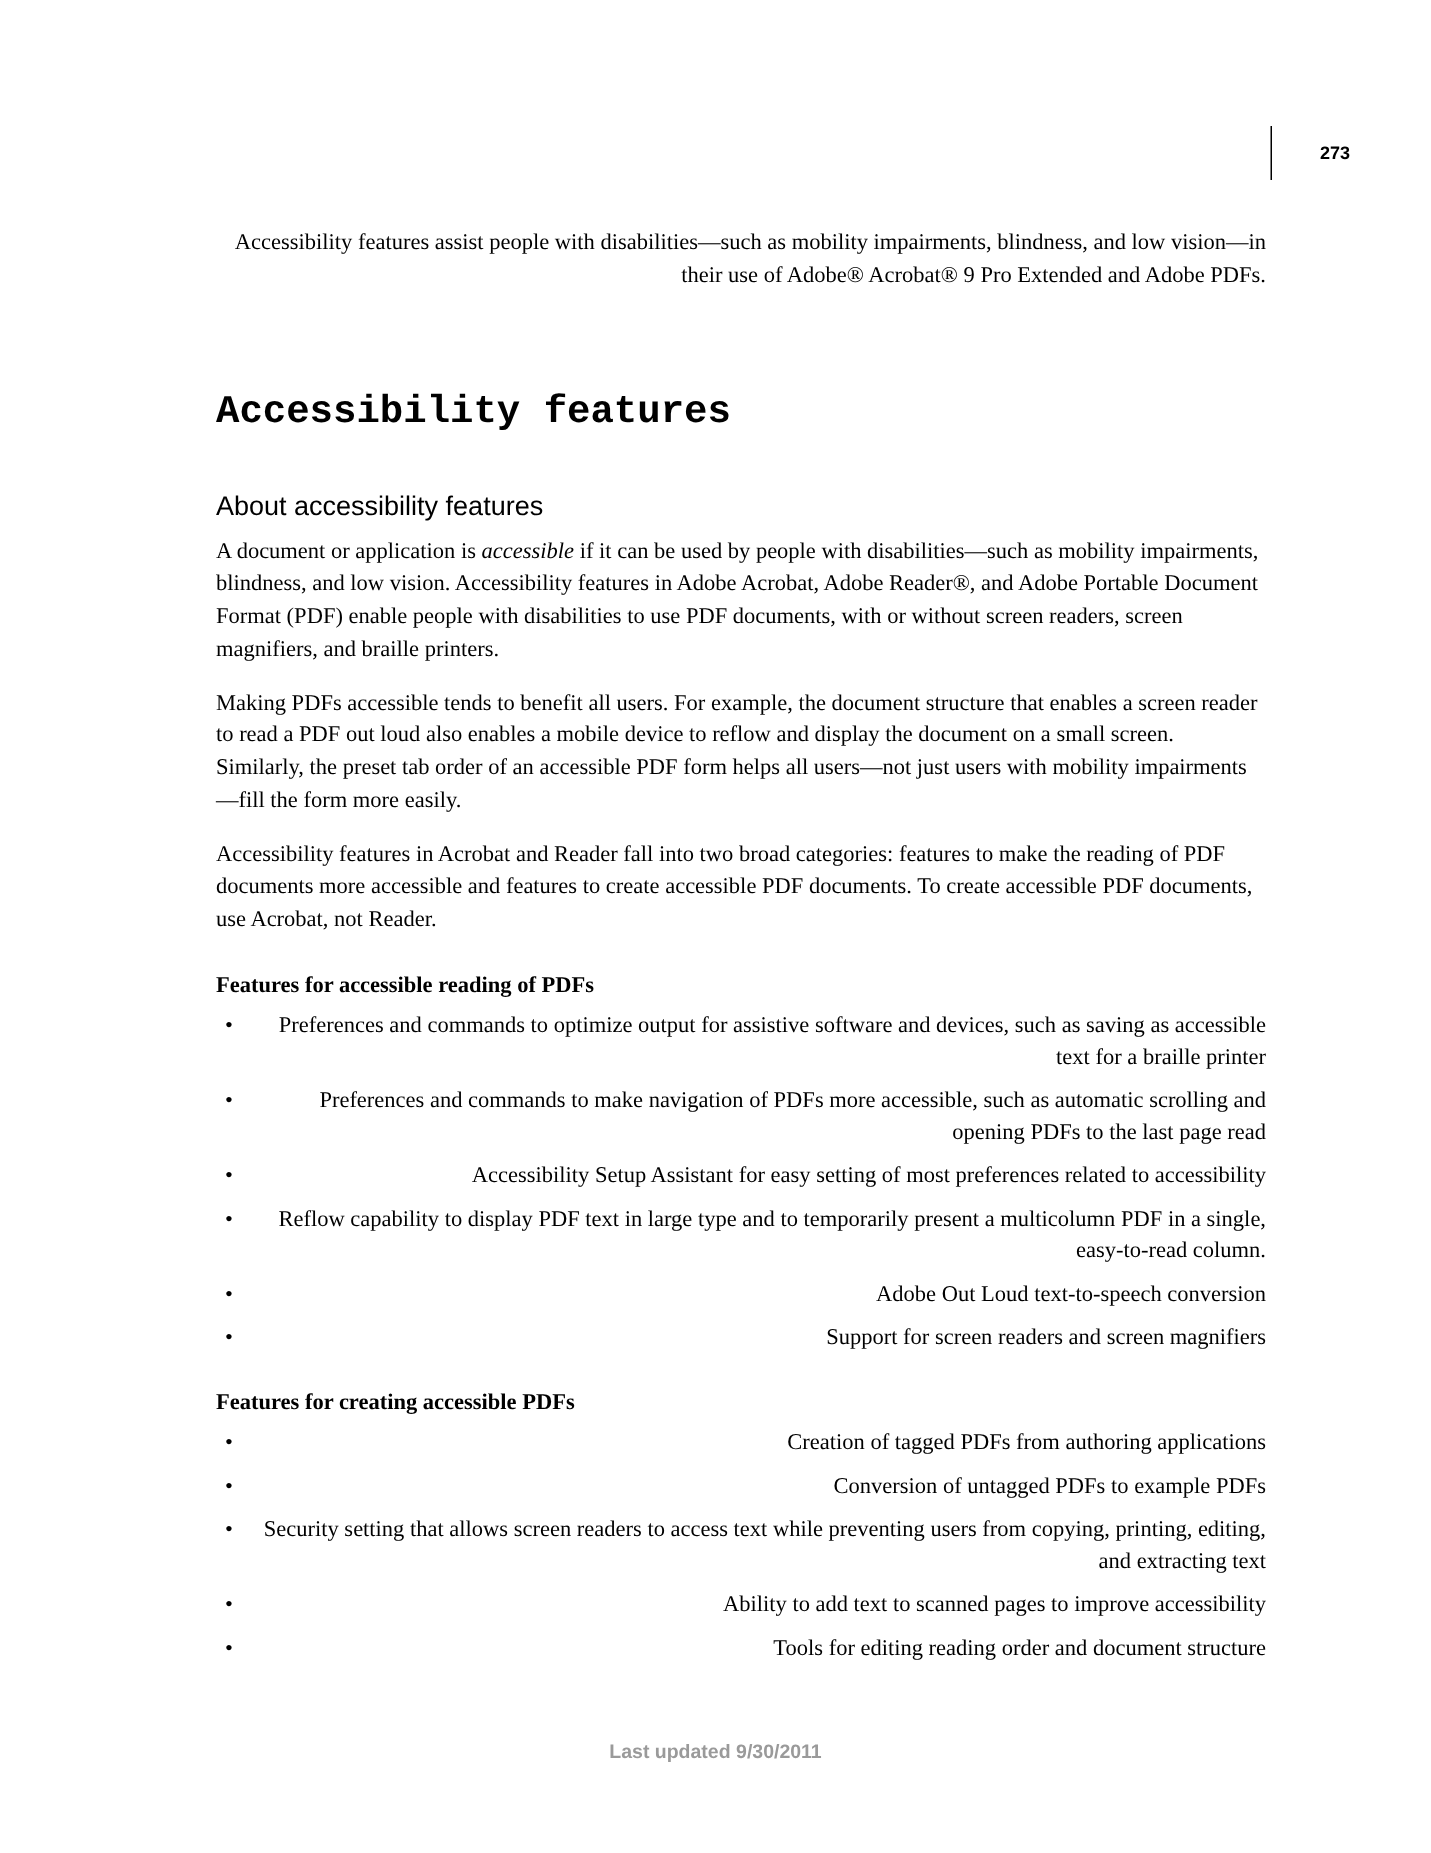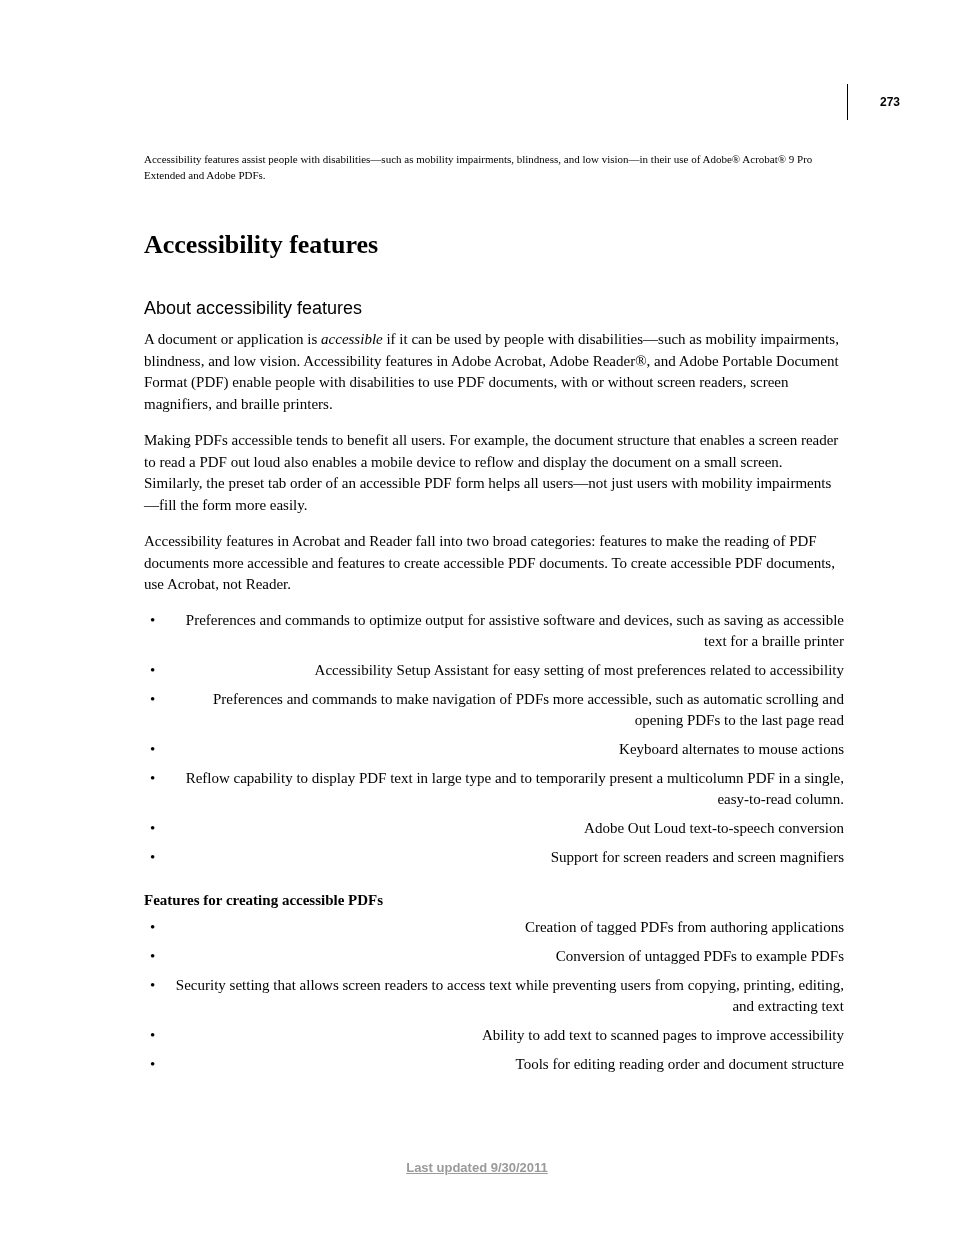--- a/index.html
+++ b/index.html
@@ -36,26 +36,27 @@
     width: 700px;
   }
   .chapter-title {
     font-family: "Minion Pro", "Times New Roman", Georgia, serif;
     font-weight: 700;
     font-size: 34px;
     line-height: 1.2;
     margin-bottom: 56px;
   }
   .intro {
-    font-size: 11px;
+    font-size: 15px;
     line-height: 1.45;
-    margin-bottom: 46px;
+    margin-bottom: 63px;
+    text-align: right;
   }
   .section-title {
-    font-family: Liberation Serif, serif;
+    font-family: Liberation Mono, monospace;
     font-weight: 700;
     font-size: 26px;
     margin-bottom: 38px;
   }
   .subsection-title {
     font-family: "Myriad Pro", Arial, Helvetica, sans-serif;
     font-weight: 400;
     font-size: 18px;
     margin-bottom: 10px;
   }
@@ -94,21 +95,20 @@
   .footer {
     position: absolute;
     bottom: 60px;
     left: 0;
     width: 954px;
     text-align: center;
     font-family: "Myriad Pro", Arial, Helvetica, sans-serif;
     font-weight: 700;
     font-size: 13px;
     color: #9a9a9a;
-    text-decoration: underline;
   }
 </style>
 </head>
 <body>
 
 <div class="page-number-wrap">
   <div class="page-number-rule"></div>
   <div class="page-number">273</div>
 </div>
 
@@ -122,25 +122,25 @@
   <h3 class="subsection-title">About accessibility features</h3>
 
   <p class="para">
     <span>A document or application is </span><span class="italic">accessible</span><span> if it can be used by people with disabilities—such as mobility impairments, blindness, and low vision. Accessibility features in Adobe Acrobat, Adobe Reader®, and Adobe Portable Document Format (PDF) enable people with disabilities to use PDF documents, with or without screen readers, screen magnifiers, and braille printers.</span>
   </p>
 
   <p class="para">Making PDFs accessible tends to benefit all users. For example, the document structure that enables a screen reader to read a PDF out loud also enables a mobile device to reflow and display the document on a small screen. Similarly, the preset tab order of an accessible PDF form helps all users—not just users with mobility impairments—fill the form more easily.</p>
 
   <p class="para">Accessibility features in Acrobat and Reader fall into two broad categories: features to make the reading of PDF documents more accessible and features to create accessible PDF documents. To create accessible PDF documents, use Acrobat, not Reader.</p>
 
+  <div class="list-heading">Features for accessible reading of PDFs</div>
   <ul class="feature-list">
     <li>Preferences and commands to optimize output for assistive software and devices, such as saving as accessible text for a braille printer</li>
+    <li>Preferences and commands to make navigation of PDFs more accessible, such as automatic scrolling and opening PDFs to the last page read</li>
     <li>Accessibility Setup Assistant for easy setting of most preferences related to accessibility</li>
-    <li>Preferences and commands to make navigation of PDFs more accessible, such as automatic scrolling and opening PDFs to the last page read</li>
-    <li>Keyboard alternates to mouse actions</li>
     <li>Reflow capability to display PDF text in large type and to temporarily present a multicolumn PDF in a single, easy-to-read column.</li>
     <li>Adobe Out Loud text-to-speech conversion</li>
     <li>Support for screen readers and screen magnifiers</li>
   </ul>
 
   <div class="list-heading">Features for creating accessible PDFs</div>
   <ul class="feature-list">
     <li>Creation of tagged PDFs from authoring applications</li>
     <li>Conversion of untagged PDFs to example PDFs</li>
     <li>Security setting that allows screen readers to access text while preventing users from copying, printing, editing, and extracting text</li>

